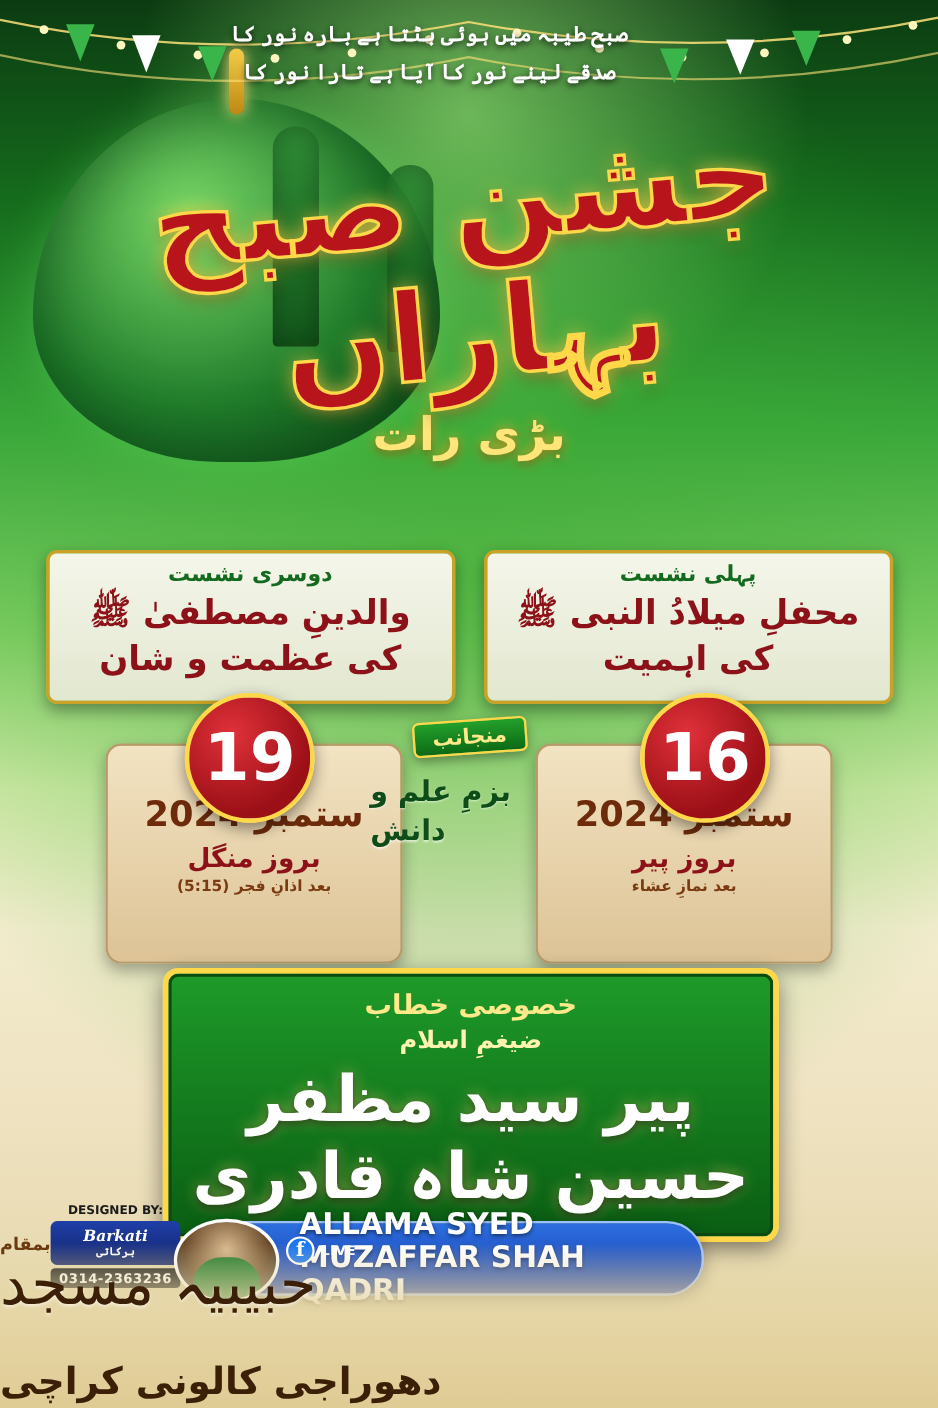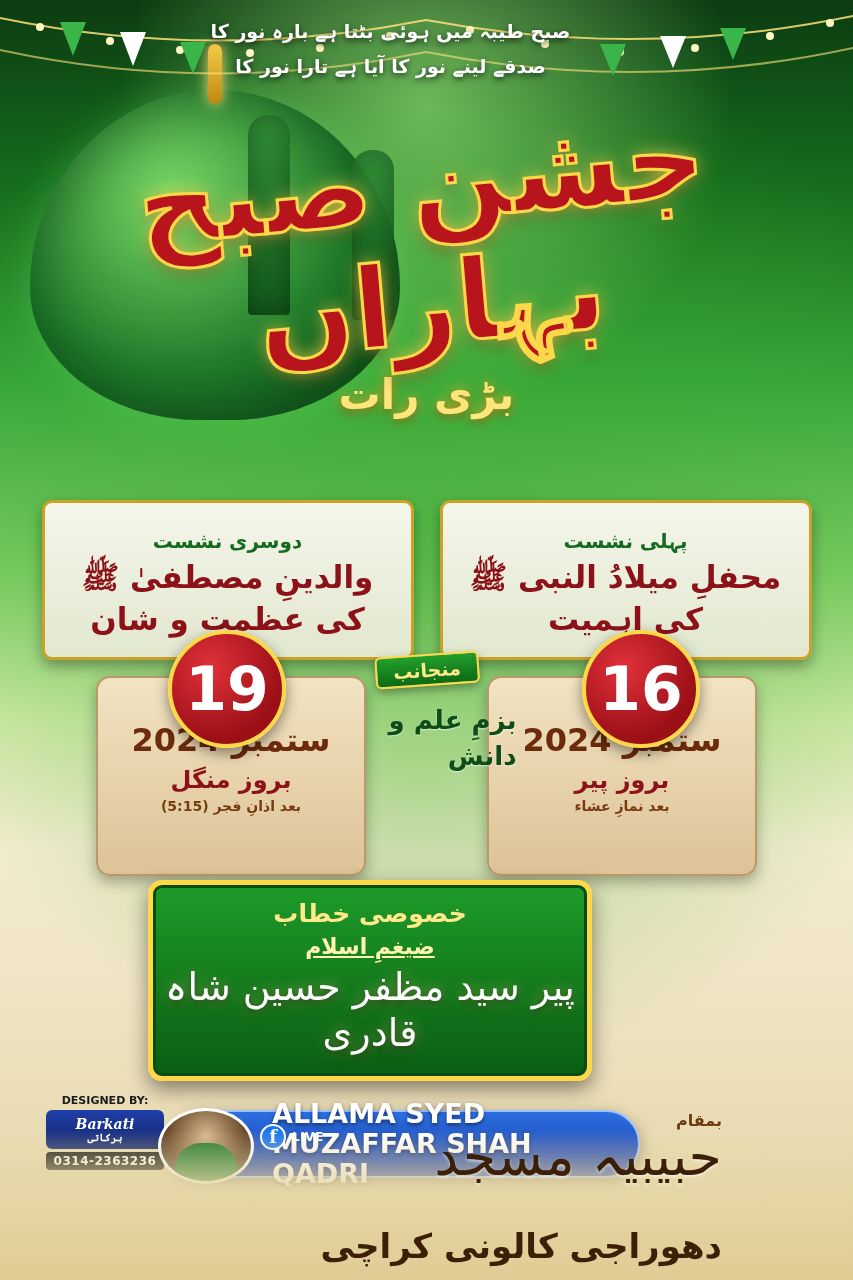--- a/index.html
+++ b/index.html
@@ -37,21 +37,21 @@
   }
   .m1{left:248px;top:115px;height:200px;}
   .m2{left:352px;top:150px;height:170px;}
   
   .lights{position:absolute;left:0;top:0;width:853px;height:130px;}
   
   .couplet{
     position:absolute;top:14px;left:0;width:781px;
     text-align:center;color:#ffffff;direction:rtl;
     text-shadow:0 2px 6px rgba(0,0,0,.75);
-    font-size:19px;line-height:1.85;font-weight:bold;
+    font-size:19px;line-height:1.85;font-weight:bold;font-family:Liberation Serif, serif;
   }
   
   .title-wrap{position:absolute;top:120px;left:0;width:853px;text-align:center;direction:rtl;}
   .title-main{
     font-size:112px;font-weight:bold;line-height:1.1;
     color:#b8141c;letter-spacing:2px;
     -webkit-text-stroke:3px #ffd84a;
     text-shadow:0 0 18px rgba(255,214,74,.85),0 6px 14px rgba(0,0,0,.45);
     transform:rotate(-5deg);
   }
@@ -59,21 +59,21 @@
     margin-top:4px;font-size:42px;font-weight:bold;color:#ffe57a;
     text-shadow:0 0 12px rgba(255,190,40,.9),0 3px 8px rgba(0,0,0,.5);
     direction:rtl;
   }
   
   .sessions{
     position:absolute;top:500px;left:0;width:853px;
     display:flex;flex-direction:row-reverse;justify-content:center;gap:26px;
   }
   .session{
-    position:relative;width:372px;padding:26px 18px 16px;
+    position:relative;width:372px;padding:6px 18px 16px;
     background:linear-gradient(180deg,#f4f6ea,#e2e7cf);
     border:3px solid #c9a227;border-radius:10px;
     box-shadow:0 6px 14px rgba(0,0,0,.35);
     text-align:center;direction:rtl;
   }
   .session .tag{
     display:inline-block;margin-bottom:4px;font-size:20px;font-weight:bold;color:#146b1f;
   }
   .session .txt{font-size:31px;font-weight:bold;color:#8c1118;line-height:1.35;}
   
@@ -97,43 +97,43 @@
     background:radial-gradient(circle at 35% 30%,#e0313a,#9b0f16 70%);
     border:4px solid #ffd84a;
     color:#fff;font-size:60px;font-weight:bold;
     display:flex;align-items:center;justify-content:center;
     box-shadow:0 5px 14px rgba(0,0,0,.45);
   }
   .badge-right{right:153px;}
   .badge-left{left:168px;}
   .center-note{
     position:absolute;left:50%;top:62px;transform:translateX(-50%);
-    width:180px;text-align:right;direction:rtl;color:#0e4d17;
+    width:180px;text-align:left;direction:rtl;color:#0e4d17;
     font-size:26px;font-weight:bold;line-height:1.4;
     text-shadow:0 1px 2px rgba(255,255,255,.6);
   }
   .center-ribbon{
     position:absolute;left:50%;top:14px;transform:translateX(-50%) rotate(-4deg);
     background:linear-gradient(180deg,#23a02b,#0c6a15);
     color:#ffe98a;border:2px solid #ffd84a;border-radius:6px;
     padding:3px 16px;font-size:19px;font-weight:bold;direction:rtl;
     box-shadow:0 4px 10px rgba(0,0,0,.35);
   }
   
   .speaker-box{
-    position:absolute;top:880px;left:148px;width:444px;padding:14px 0 20px;
+    position:absolute;top:880px;left:148px;width:560px;padding:14px 0 20px;
     background:linear-gradient(180deg,#1e9b29,#0a5d13);
     border:5px solid #ffd84a;border-radius:14px;
     box-shadow:0 8px 20px rgba(0,0,0,.45), 0 0 0 3px #0a4b10 inset;
     text-align:center;direction:rtl;
   }
   .speaker-box .khitab{font-size:25px;font-weight:bold;color:#ffe98a;}
-  .speaker-box .laqab{font-size:22px;font-weight:bold;color:#fff3b0;margin-top:6px;text-decoration:underline;}
+  .speaker-box .laqab{font-size:22px;font-weight:bold;color:#fff3b0;margin-top:6px;}
   .speaker-box .name{
-    font-size:38px;font-weight:normal;color:#ffffff;margin-top:6px;line-height:1.2;
+    font-size:58px;font-weight:bold;color:#ffffff;margin-top:6px;line-height:1.2;
     text-shadow:0 3px 8px rgba(0,0,0,.55),0 0 14px rgba(255,230,120,.55);
   }
   
   .designer{
     position:absolute;left:46px;top:1094px;width:118px;text-align:center;
     color:#1b1b1b;font-size:11px;font-weight:bold;
   }
   .designer .card{
     margin-top:3px;background:linear-gradient(180deg,#1f3fa8,#12246b);
     color:#fff;border-radius:6px;padding:6px 4px;
@@ -171,21 +171,21 @@
     color:#fff;font-weight:bold;font-size:18px;line-height:22px;text-align:center;
     font-family:"DejaVu Serif","Liberation Serif",serif;
   }
   .fb-live{color:#fff;font-size:12px;font-weight:bold;letter-spacing:.5px;}
   .live-name{
     color:#fff;font-size:27px;font-weight:bold;line-height:1.12;
     text-shadow:0 2px 4px rgba(0,0,0,.5);margin-left:4px;
   }
   
   .footer{
-    position:absolute;left:0;bottom:14px;width:722px;text-align:right;direction:rtl;
+    position:absolute;left:0;bottom:4px;width:722px;text-align:left;direction:rtl;
   }
   .footer .seal{
     font-size:16px;color:#6b3a10;font-weight:bold;margin-bottom:-4px;
   }
   .footer .mosque{
     font-size:54px;font-weight:normal;color:#3b1f06;
     text-shadow:0 2px 3px rgba(255,255,255,.55);
     line-height:1.15;
   }
   .footer .loc{font-size:34px;font-weight:bold;color:#3b1f06;margin-top:38px;}

